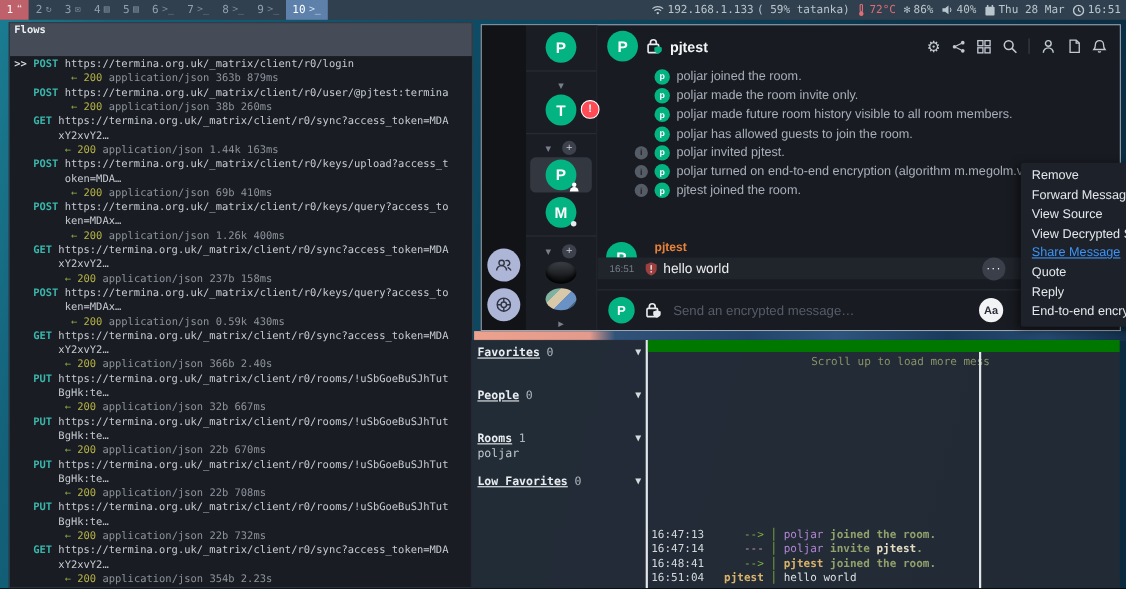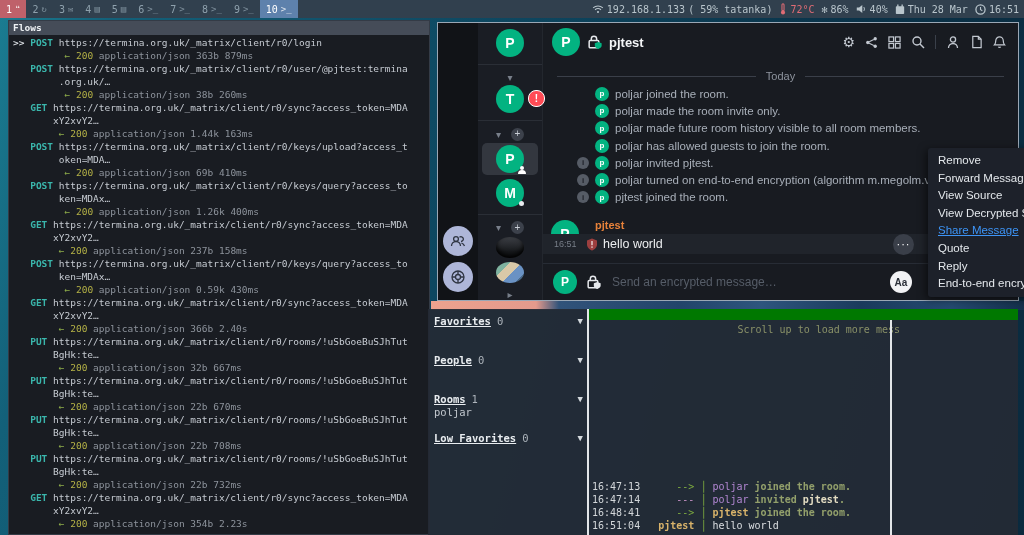--- a/index.html
+++ b/index.html
@@ -19,21 +19,21 @@
   .ws-cell.active{background:#5e81ac;color:#fff;}
   .sb-right{margin-left:auto;display:flex;align-items:center;gap:7px;padding-right:5px;color:#b9c5cc;white-space:nowrap;}
   .sb-item{display:flex;align-items:center;gap:3px;}
   .sb-item.temp{color:#e06c75;}
   .sb-item svg{display:block;}
 
   
   .mitm{position:absolute;left:8px;top:20px;width:422px;height:515px;background:#191c22;
     border:1px solid #343b46;box-sizing:border-box;overflow:hidden;
     font-family:"DejaVu Sans Mono",monospace;font-size:9.5px;line-height:13px;color:#c6cbd2;}
-  .mitm-title{height:14px;background:#454c58;color:#edf0f3;font-weight:bold;padding:0 4px;}
+  .mitm-title{height:30px;background:#454c58;color:#edf0f3;font-weight:bold;padding:0 4px;}
   .mitm-body{padding:1px 0 0 4px;}
   .tline{white-space:pre;height:13px;}
   .c-k{color:#d8dce1;font-weight:bold;}
   .c-m{color:#3ab6ac;font-weight:bold;}
   .c-u{color:#c6cbd2;}
   .c-d{color:#8d939c;}
   .c-g{color:#8fae4a;}
   .c-y{color:#b5b246;}
 
   
@@ -227,21 +227,20 @@
       </span>
     </div>
   </div>
 
   <div class="mitm">
     <div class="mitm-title">Flows</div>
     <div class="mitm-body">
         <div class="tline"><span class="c-k">&gt;&gt; </span><span class="c-m">POST</span><span class="c-u"> https://termina.org.uk/_matrix/client/r0/login</span></div>
         <div class="tline"><span class="c-d">         </span><span class="c-g">← </span><span class="c-y">200</span><span class="c-d"> application/json 363b 879ms</span></div>
         <div class="tline"><span class="c-d">   </span><span class="c-m">POST</span><span class="c-u"> https://termina.org.uk/_matrix/client/r0/user/@pjtest:termina</span></div>
-        <div class="tline"><span class="c-u">        .org.uk/…</span></div>
         <div class="tline"><span class="c-d">         </span><span class="c-g">← </span><span class="c-y">200</span><span class="c-d"> application/json 38b 260ms</span></div>
         <div class="tline"><span class="c-d">   </span><span class="c-m">GET</span><span class="c-u"> https://termina.org.uk/_matrix/client/r0/sync?access_token=MDA</span></div>
         <div class="tline"><span class="c-u">       xY2xvY2…</span></div>
         <div class="tline"><span class="c-d">        </span><span class="c-g">← </span><span class="c-y">200</span><span class="c-d"> application/json 1.44k 163ms</span></div>
         <div class="tline"><span class="c-d">   </span><span class="c-m">POST</span><span class="c-u"> https://termina.org.uk/_matrix/client/r0/keys/upload?access_t</span></div>
         <div class="tline"><span class="c-u">        oken=MDA…</span></div>
         <div class="tline"><span class="c-d">         </span><span class="c-g">← </span><span class="c-y">200</span><span class="c-d"> application/json 69b 410ms</span></div>
         <div class="tline"><span class="c-d">   </span><span class="c-m">POST</span><span class="c-u"> https://termina.org.uk/_matrix/client/r0/keys/query?access_to</span></div>
         <div class="tline"><span class="c-u">        ken=MDAx…</span></div>
         <div class="tline"><span class="c-d">         </span><span class="c-g">← </span><span class="c-y">200</span><span class="c-d"> application/json 1.26k 400ms</span></div>
@@ -378,23 +377,20 @@
           <span class="hicon">
               <svg width="13" height="14" viewBox="0 0 14 14" fill="none" stroke="currentColor" stroke-width="1.3">
                 <path d="M7 1.5a4 4 0 0 1 4 4c0 3 1 4.2 1.5 4.7h-11C2 9.7 3 8.5 3 5.5a4 4 0 0 1 4-4z"></path>
                 <path d="M5.8 12a1.3 1.3 0 0 0 2.4 0"></path>
               </svg>
             </span>
         </div>
       </div>
 
       <div class="timeline">
-        <div class="today">
-            <span>Today</span>
-          </div>
         <div>
 
             <div class="evt">
               <span class="pre-ico" style="visibility: hidden;">i</span>
               <span class="av av14">p</span>
               <span>poljar joined the room.</span>
             </div>
 
             <div class="evt">
               <span class="pre-ico" style="visibility: hidden;">i</span>
@@ -519,19 +515,19 @@
           <div class="sect-item" style="visibility: hidden;"></div>
         </div>
       </div>
     <div class="vsep1"></div>
     <div class="chatpane">
       <div class="titlebar"></div>
       <div class="scrollnote">Scroll up to load more mess</div>
       <div class="nicksep"></div>
       <div class="chatlog">
           <div class="tline"><span class="c-t">16:47:13</span><span class="c-t">      </span><span class="c-gr">--&gt;</span><span class="c-t"> </span><span class="c-sep">│</span><span class="c-t"> </span><span class="c-pu">poljar</span><span class="c-ol"> joined the room.</span></div>
-          <div class="tline"><span class="c-t">16:47:14</span><span class="c-t">      </span><span class="c-mg">---</span><span class="c-t"> </span><span class="c-sep">│</span><span class="c-t"> </span><span class="c-pu">poljar</span><span class="c-ol"> invited </span><span class="c-bw">pjtest</span><span class="c-ol">.</span></div>
+          <div class="tline"><span class="c-t">16:47:14</span><span class="c-t">      </span><span class="c-mg">---</span><span class="c-t"> </span><span class="c-sep">│</span><span class="c-t"> </span><span class="c-pu">poljar</span><span class="c-ol"> invite </span><span class="c-bw">pjtest</span><span class="c-ol">.</span></div>
           <div class="tline"><span class="c-t">16:48:41</span><span class="c-t">      </span><span class="c-gr">--&gt;</span><span class="c-t"> </span><span class="c-sep">│</span><span class="c-t"> </span><span class="c-ye">pjtest</span><span class="c-ol"> joined the room.</span></div>
           <div class="tline"><span class="c-t">16:51:04</span><span class="c-t">   </span><span class="c-ye">pjtest</span><span class="c-t"> </span><span class="c-sep">│</span><span class="c-t"> </span><span class="c-wh">hello world</span></div>
         </div>
     </div>
   </div>
 </div>
 
 </body></html>

